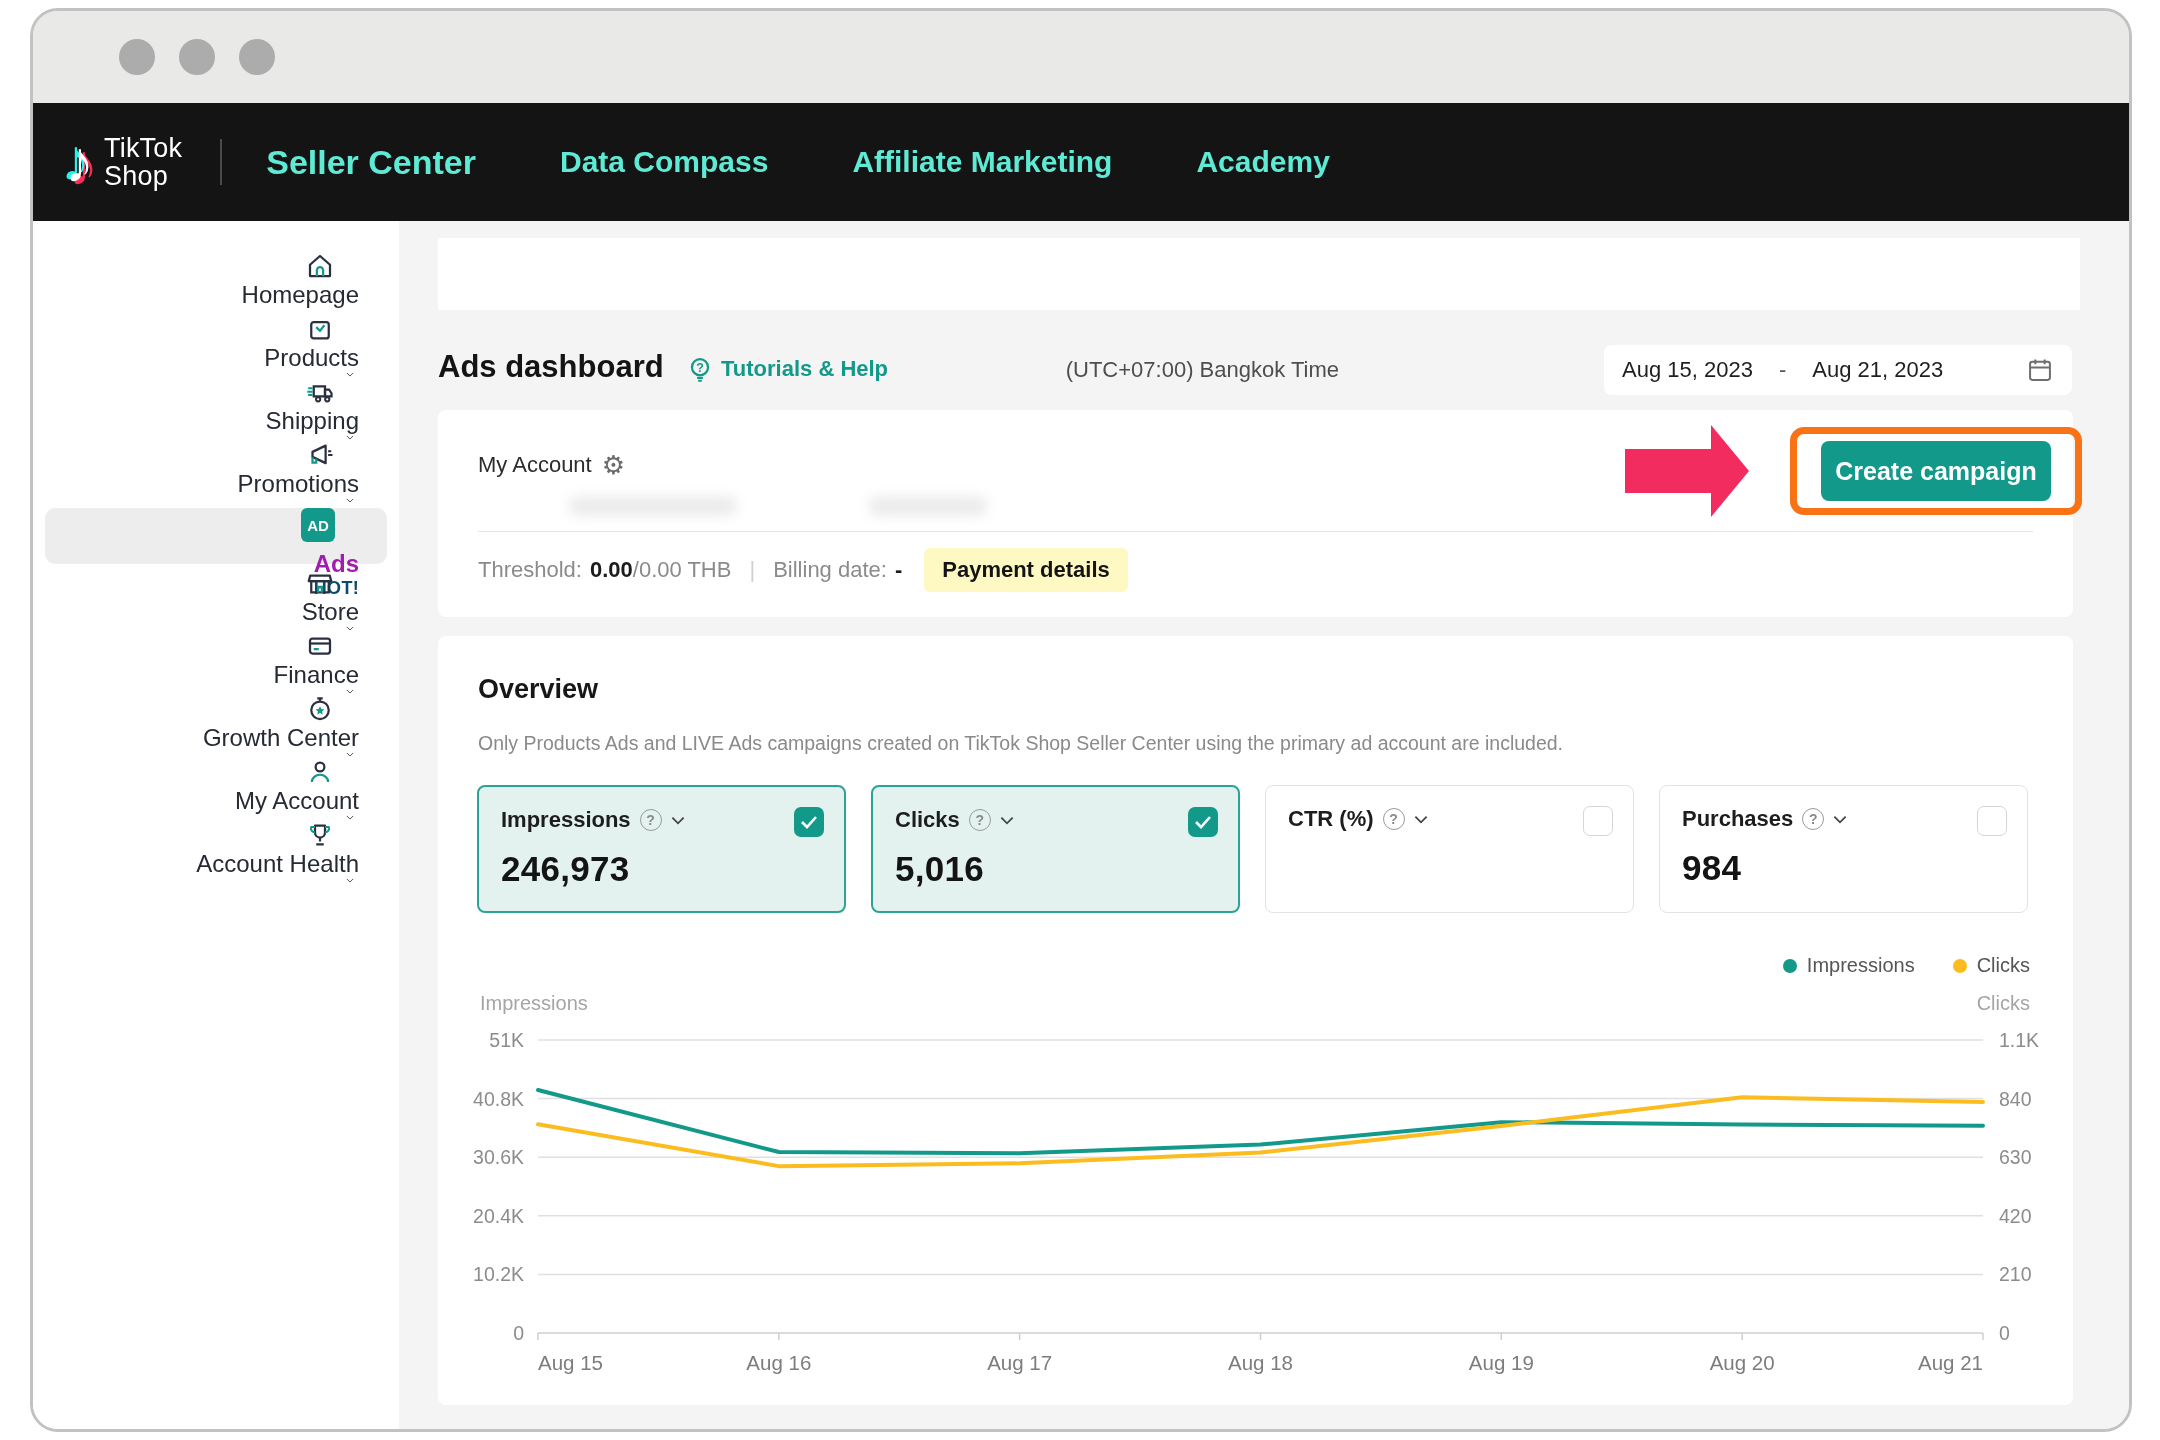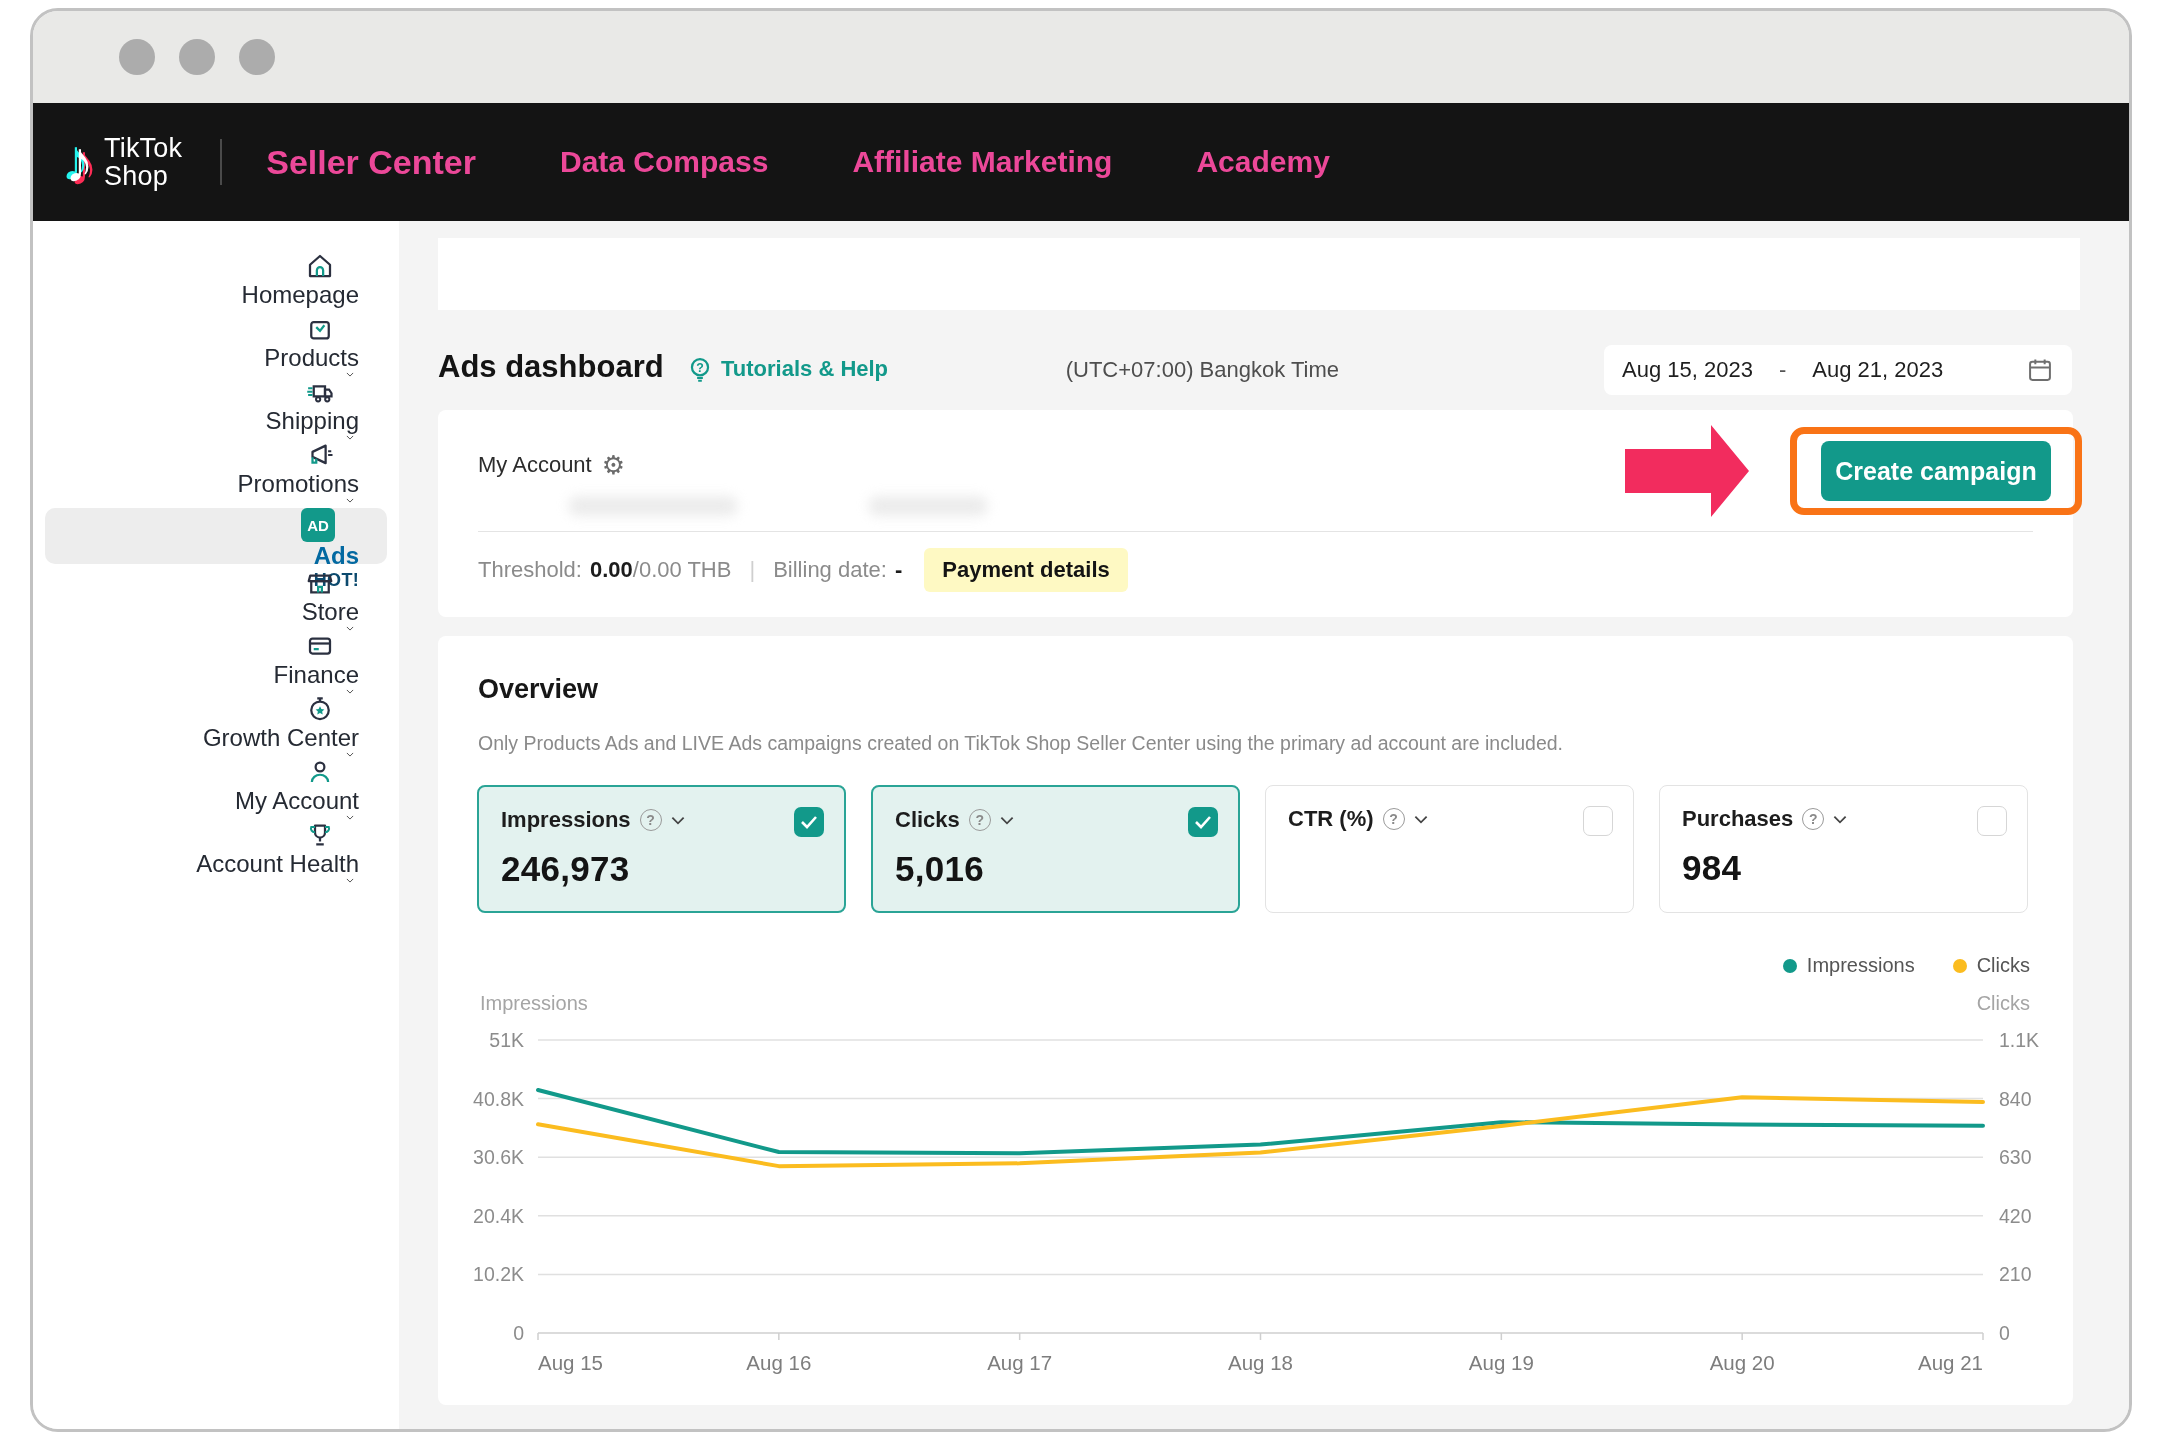--- a/index.html
+++ b/index.html
@@ -10,30 +10,30 @@
   .titlebar{position:absolute;left:0;top:0;width:100%;height:92px;background:#e9e9e7;}
   .dot{position:absolute;top:28px;width:36px;height:36px;border-radius:50%;background:#acacac;}
   
   .topnav{position:absolute;left:0;top:92px;width:100%;height:118px;background:#141414;display:flex;align-items:center;}
   .logo{display:flex;align-items:center;margin-left:32px;}
   .note{font-size:58px;color:#fff;line-height:1;margin-right:10px;
         text-shadow:-4px -2px 0 #25f4ee, 4px 3px 0 #fe2c55;}
   .logotxt{color:#fff;font-weight:400;font-size:27px;line-height:28px;letter-spacing:.2px;}
   .nav-divider{width:2px;height:46px;background:#4a4a4a;margin:0 44px 0 38px;}
   .navitems{display:flex;align-items:center;gap:84px;}
-  .navitem{color:#ec4899;font-weight:700;font-size:30px;white-space:nowrap;}
+  .navitem{color:#5eead4;font-weight:700;font-size:30px;white-space:nowrap;}
   .navitem.primary{font-size:34px;}
   
   .sidebar{position:absolute;left:0;top:210px;width:366px;height:1211px;background:#ffffff;box-sizing:border-box;padding-top:30px;}
   .side-item{position:relative;height:63px;display:flex;align-items:flex-end;padding:0 28px 0 30px;box-sizing:border-box;margin:0 12px;border-radius:10px;flex-direction:column;}
   .side-item .icn{width:30px;height:30px;flex:0 0 30px;margin-right:24px;}
   .side-item .lbl{font-size:24px;color:#252a33;font-weight:500;}
   .side-item .chev{margin-left:auto;width:18px;height:12px;}
   .side-item.active{background:#ededed;height:56px;margin-top:5px;margin-bottom:4px;}
-  .side-item.active .lbl{color:#0369a1;font-weight:700;}
+  .side-item.active .lbl{color:#a21caf;font-weight:700;margin-top:8px;}
   .ad-badge{width:34px;height:28px;background:#12998a;border-radius:6px;color:#fff;font-weight:700;
             font-size:15px;display:flex;align-items:center;justify-content:center;flex:0 0 34px;margin-right:24px;}
   .hot{color:#0c4a6e;font-weight:700;font-size:18px;margin-left:12px;letter-spacing:.3px;}
   
   .main{position:absolute;left:366px;top:210px;right:0;bottom:0;background:#f4f4f4;}
   .blankbar{position:absolute;left:39px;top:17px;width:1642px;height:72px;background:#ffffff;}
   .page-title{position:absolute;left:39px;top:128px;font-size:31px;font-weight:800;color:#141414;}
   .help-link{position:absolute;left:288px;top:135px;display:flex;align-items:center;gap:8px;color:#12998a;font-weight:700;font-size:22px;}
   .tzone{position:absolute;right:790px;top:136px;font-size:22px;color:#4e4e4e;}
   .datebox{position:absolute;right:57px;top:124px;width:468px;height:50px;background:#fff;border-radius:8px;

